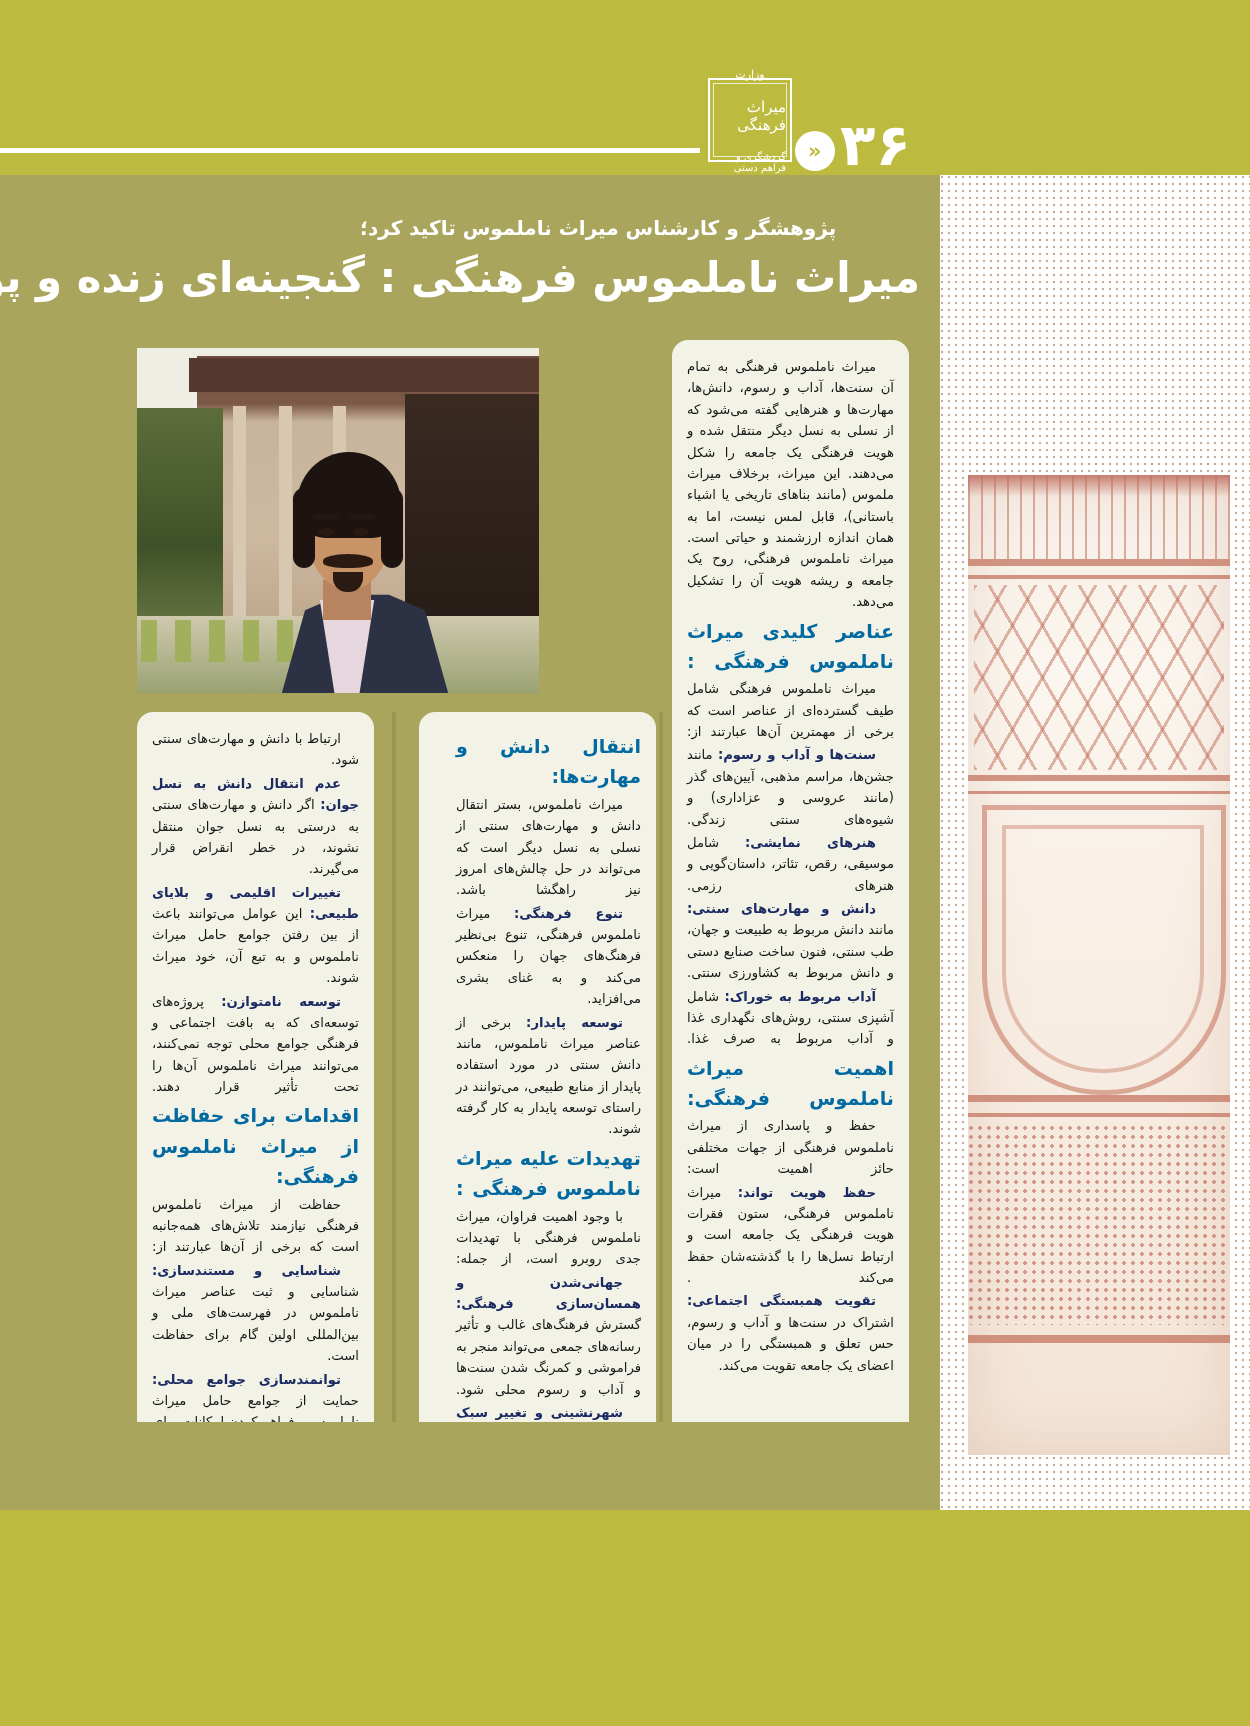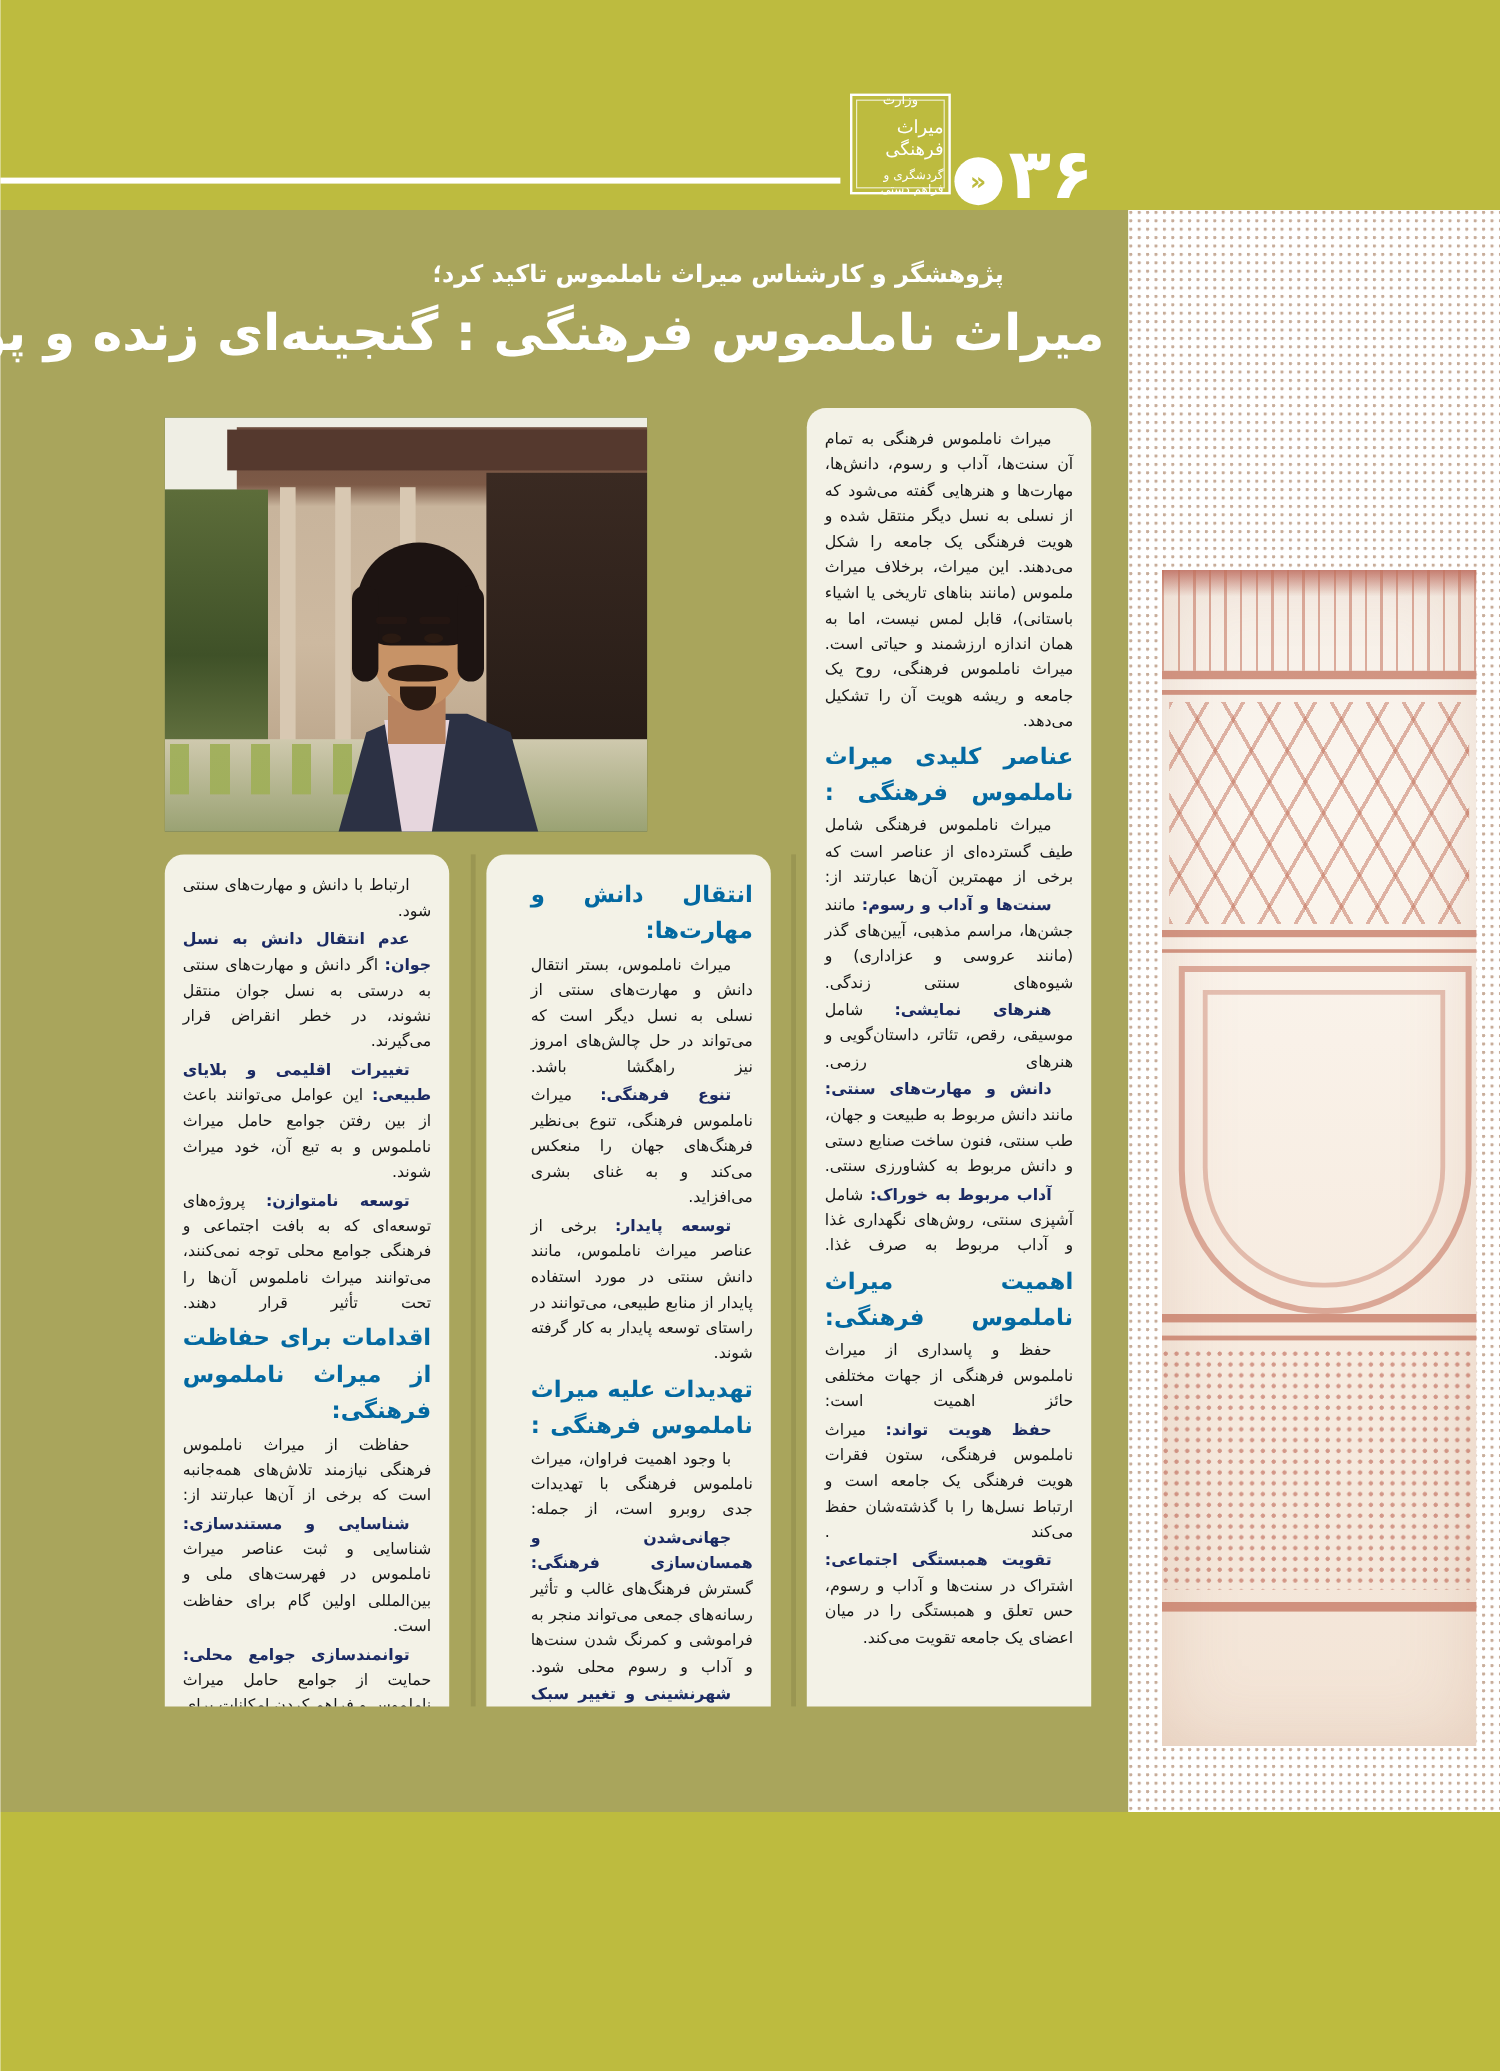--- a/index.html
+++ b/index.html
@@ -20,21 +20,21 @@
     background:#ffffff;
   }
   .ministry-logo{
     position:absolute;left:708px;top:78px;width:84px;height:84px;
     border:2px solid #ffffff;box-sizing:border-box;
     display:flex;align-items:center;justify-content:center;
   }
   .ministry-logo .inner{
     width:72px;height:72px;border:1px solid rgba(255,255,255,.75);
     display:flex;flex-direction:column;align-items:center;justify-content:center;
-    gap:7px;
+    gap:17px;
   }
   .ministry-logo .l1{font-size:11px;color:#fff;letter-spacing:1px;font-family:"DejaVu Serif","Liberation Serif",serif;}
   .ministry-logo .l2{font-size:15px;color:#fff;font-family:"DejaVu Serif","Liberation Serif",serif;}
   .ministry-logo .l3{font-size:10px;color:#fff;font-family:"DejaVu Serif","Liberation Serif",serif;}
 
   .page-badge{
     position:absolute;left:795px;top:131px;width:40px;height:40px;
     border-radius:50%;background:#ffffff;
     display:flex;align-items:center;justify-content:center;
   }
@@ -206,21 +206,21 @@
   
   .col{
     position:absolute;top:712px;width:237px;height:710px;
     background:#f3f2e7;
     border-radius:16px 16px 0 0;
     padding:16px 15px 0 15px;box-sizing:border-box;
     overflow:hidden;
     direction:rtl;
   }
   .col.c-right{left:672px;top:340px;height:1082px;}
-  .col.c-mid{left:405px;padding-left:37px;}
+  .col.c-mid{left:419px;padding-left:37px;}
   .col.c-left{left:137px;}
 
   .col p{
     margin:0 0 2px 0;
     font-size:13.2px;line-height:1.62;
     color:#171717;
     text-align:justify;
     text-align-last:justify;
     font-family:"DejaVu Sans","Liberation Sans",sans-serif;
   }

